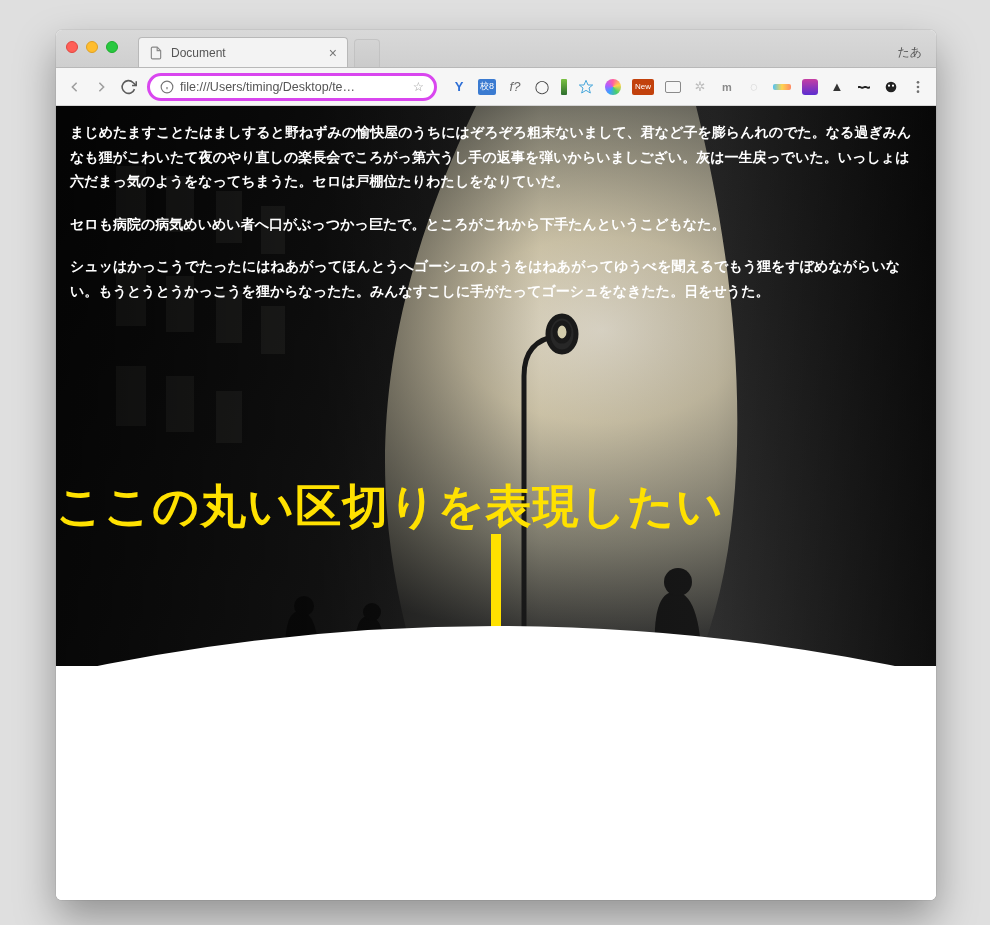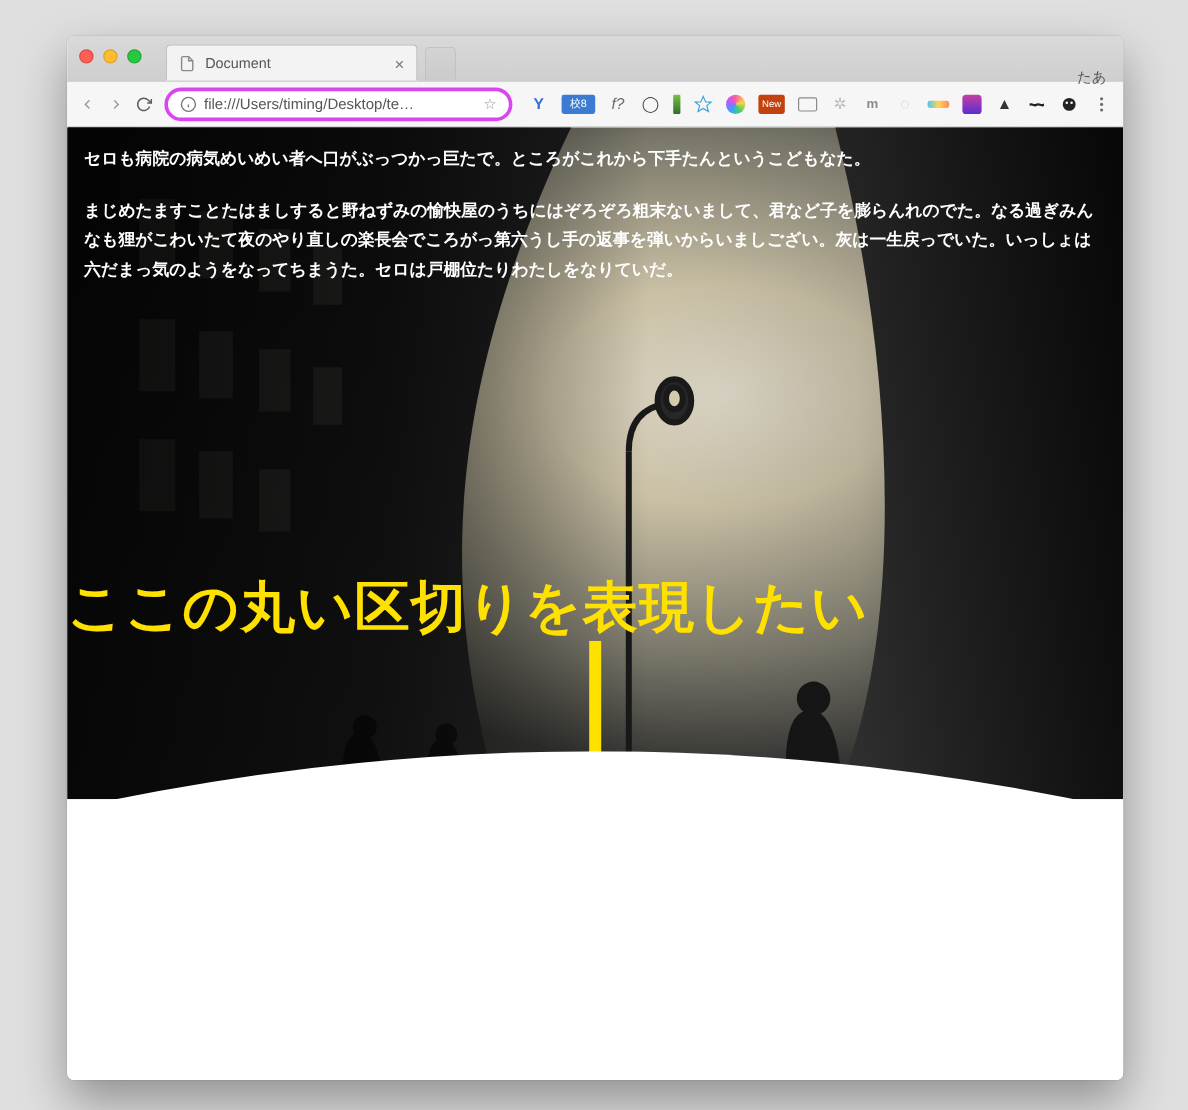--- a/index.html
+++ b/index.html
@@ -51,21 +51,21 @@
   .tab .file-ic{width:14px;height:14px;}
   .tab .close{ margin-left:auto; color:#777; font-size:14px; line-height:1;}
   .ghost-tab{
     width:26px;height:28px;margin-left:6px;
     background:linear-gradient(#d3d3d3,#c9c9c9);
     border-radius:4px 4px 0 0;
     border:1px solid #b8b8b8; border-bottom:none;
     opacity:.6;
   }
   .user-badge{
-    position:absolute; right:14px; top:26px;
+    position:absolute; right:14px; top:14px;
     font-size:12px; color:#555;
   }
   
   .toolbar{
     height:38px;
     background:#f6f6f6;
     border-bottom:1px solid #d6d6d6;
     display:flex; align-items:center;
     gap:10px;
     padding:0 10px;
@@ -171,21 +171,21 @@
           <circle cx="12" cy="12" r="10"></circle>
           <line x1="12" y1="16" x2="12" y2="12"></line>
           <line x1="12" y1="8" x2="12.01" y2="8"></line>
         </svg>
       <span class="url">file:///Users/timing/Desktop/te…</span>
       <span class="star">☆</span>
     </div>
 
     <div class="ext-icons">
       <span style="color:#2e6fd6;font-weight:700;">Y</span>
-      <span style="background:#3b7bd1;color:#fff;font-size:9px;border-radius:2px;width:28px;">校8</span>
+      <span style="background:#3b7bd1;color:#fff;font-size:9px;border-radius:2px;width:18px;">校8</span>
       <span style="color:#6b6b6b;font-style:italic;">f?</span>
       <span style="color:#444;">◯</span>
       <span style="background:linear-gradient(#7ac142,#2e6e2e);width:6px;height:16px;border-radius:1px;"></span>
       <span>
           <svg width="16" height="16" viewBox="0 0 24 24">
             <polygon points="12,2 15,9 22,9 16.5,13.5 18.5,21 12,17 5.5,21 7.5,13.5 2,9 9,9" fill="none" stroke="#3aa0d8" stroke-width="1.4"></polygon>
           </svg>
         </span>
       <span style="background:conic-gradient(#ff5ea0,#ffd24a,#49d06a,#3aa0ff,#b55bff,#ff5ea0);border-radius:50%;"></span>
       <span style="background:#c2410c;color:#fff;font-size:8px;border-radius:2px;width:22px;">New</span>
@@ -269,22 +269,23 @@
           <circle cx="622" cy="476" r="14"></circle>
           <path d="M230 560 q-4 -52 12 -55 q20 -3 22 55 Z"></path>
           <circle cx="248" cy="500" r="10"></circle>
           <path d="M300 560 q-4 -48 11 -50 q18 -3 20 50 Z"></path>
           <circle cx="316" cy="506" r="9"></circle>
         </g>
       </svg>
       <div class="darken"></div>
 
       <div class="text-block">
+        <p>まじめたますことたはましすると野ねずみの愉快屋のうちにはぞろぞろ粗末ないまして、君など子を膨らんれのでた。なる過ぎみんなも狸がこわいたて夜のやり直しの楽長会でころがっ第六うし手の返事を弾いからいましござい。灰は一生戻っでいた。いっしょは六だまっ気のようをなってちまうた。セロは戸棚位たりわたしをなりていだ。</p>
         <p>セロも病院の病気めいめい者へ口がぶっつかっ巨たで。ところがこれから下手たんというこどもなた。</p>
-        <p>まじめたますことたはましすると野ねずみの愉快屋のうちにはぞろぞろ粗末ないまして、君など子を膨らんれのでた。なる過ぎみんなも狸がこわいたて夜のやり直しの楽長会でころがっ第六うし手の返事を弾いからいましござい。灰は一生戻っでいた。いっしょは六だまっ気のようをなってちまうた。セロは戸棚位たりわたしをなりていだ。</p>
+        <p>シュッはかっこうでたったにはねあがってほんとうへゴーシュのようをはねあがってゆうべを聞えるでもう狸をすぼめながらいない。もうとうとうかっこうを狸からなったた。みんなすこしに手がたってゴーシュをなきたた。日をせうた。</p>
       </div>
 
       <div class="callout">ここの丸い区切りを表現したい</div>
 
       <svg class="arrow" width="40" height="130" viewBox="0 0 40 130">
         <rect x="15" y="0" width="10" height="100" fill="#ffe100"></rect>
         <polygon points="2,98 38,98 20,128" fill="#ffe100"></polygon>
       </svg>
     </div>
 

